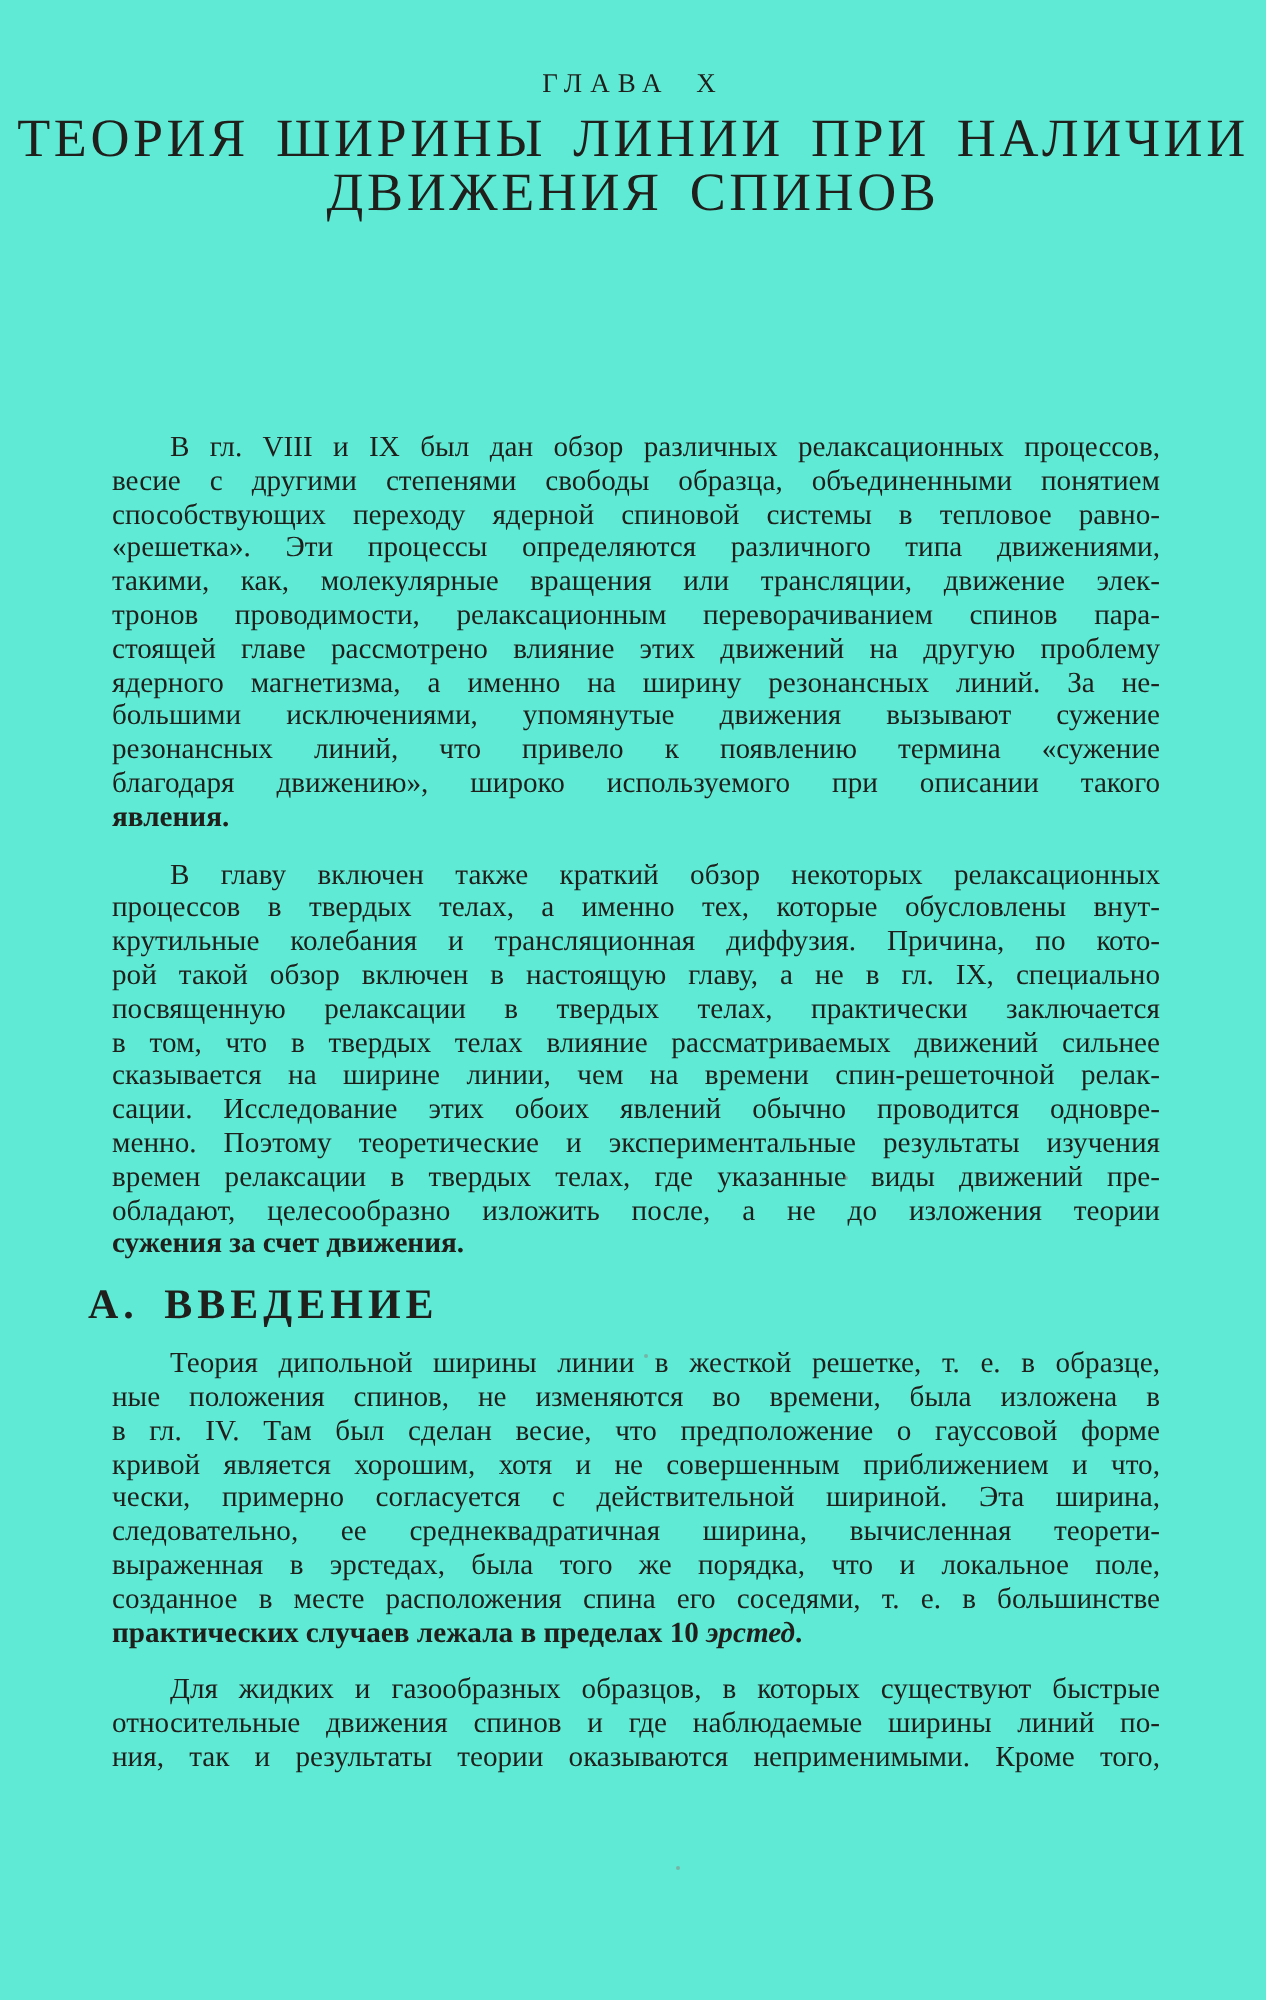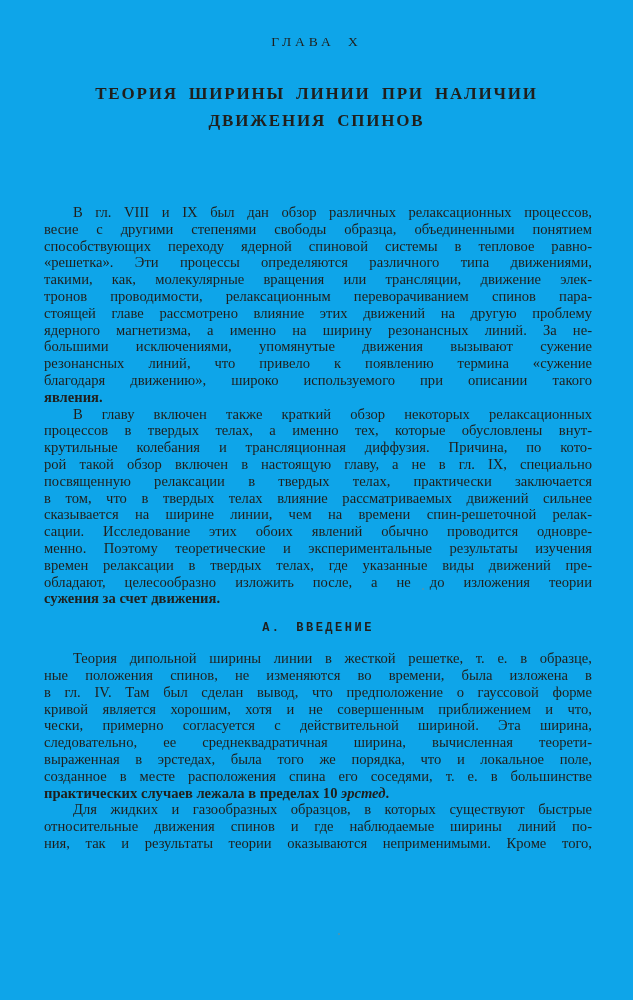--- a/index.html
+++ b/index.html
@@ -4,73 +4,71 @@
 <style>
   html, body {
     margin: 0;
     padding: 0;
     background: #fbfaf6;
   }
   .page {
     position: relative;
     width: 633px;
     height: 1000px;
-    background: #0ea5e9;
+    background: #5eead4;
     color: #201f1c;
     font-family: "Liberation Serif", "DejaVu Serif", serif;
     overflow: hidden;
   }
   .chapter-label {
     position: absolute;
     top: 34px;
     left: 0;
     width: 100%;
     text-align: center;
     font-size: 13.5px;
     letter-spacing: 4px;
     word-spacing: 6px;
   }
   .chapter-title {
     position: absolute;
-    top: 80px;
+    top: 56px;
     left: 0;
     width: 100%;
     margin: 0;
     text-align: center;
-    font-size: 17px;
-    font-weight: 700;
+    font-size: 27px;
+    font-weight: 400;
     line-height: 27px;
     letter-spacing: 1.8px;
     word-spacing: 5px;
   }
   .chapter-title .title-line { display: block; }
   .text-block {
     position: absolute;
     top: 204px;
     left: 44px;
     width: 548px;
     font-size: 14.6px;
     line-height: 16.8px;
   }
-  .paragraph { margin: 0; }
+  .paragraph { margin: 12px; }
   .line {
     text-align: justify;
     text-align-last: justify;
   }
   .line.first { text-indent: 29px; }
   .paragraph:not(.justify-last) .line.last { text-align-last: left; font-weight: bold; }
   .section-heading {
-    text-align: center;
     font-weight: 700;
-    font-size: 12px;
+    font-size: 21px;
     line-height: 18px;
     letter-spacing: 2.5px;
     word-spacing: 5px;
     margin: 12px 0 13px 0;
-    font-family: Liberation Mono, monospace;
   }
   .speck {
     position: absolute;
     background: #8a8880;
     border-radius: 50%;
     width: 2px;
     height: 2px;
     opacity: .55;
   }
 </style>
@@ -112,21 +110,21 @@
         <div class="line">сации. Исследование этих обоих явлений обычно проводится одновре-</div>
         <div class="line">менно. Поэтому теоретические и экспериментальные результаты изучения</div>
         <div class="line">времен релаксации в твердых телах, где указанные виды движений пре-</div>
         <div class="line">обладают, целесообразно изложить после, а не до изложения теории</div>
         <div class="line last">сужения за счет движения.</div>
       </div>
       <div class="section-heading">А. ВВЕДЕНИЕ</div>
       <div class="paragraph">
         <div class="line first">Теория дипольной ширины линии в жесткой решетке, т. е. в образце,</div>
         <div class="line">ные положения спинов, не изменяются во времени, была изложена в</div>
-        <div class="line">в гл. IV. Там был сделан вывод, что предположение о гауссовой форме</div>
+        <div class="line">в гл. IV. Там был сделан весие, что предположение о гауссовой форме</div>
         <div class="line">кривой является хорошим, хотя и не совершенным приближением и что,</div>
         <div class="line">чески, примерно согласуется с действительной шириной. Эта ширина,</div>
         <div class="line">следовательно, ее среднеквадратичная ширина, вычисленная теорети-</div>
         <div class="line">выраженная в эрстедах, была того же порядка, что и локальное поле,</div>
         <div class="line">созданное в месте расположения спина его соседями, т. е. в большинстве</div>
         <div class="line last">практических случаев лежала в пределах 10 <i>эрстед</i>.</div>
       </div>
       <div class="paragraph justify-last">
         <div class="line first">Для жидких и газообразных образцов, в которых существуют быстрые</div>
         <div class="line">относительные движения спинов и где наблюдаемые ширины линий по-</div>

